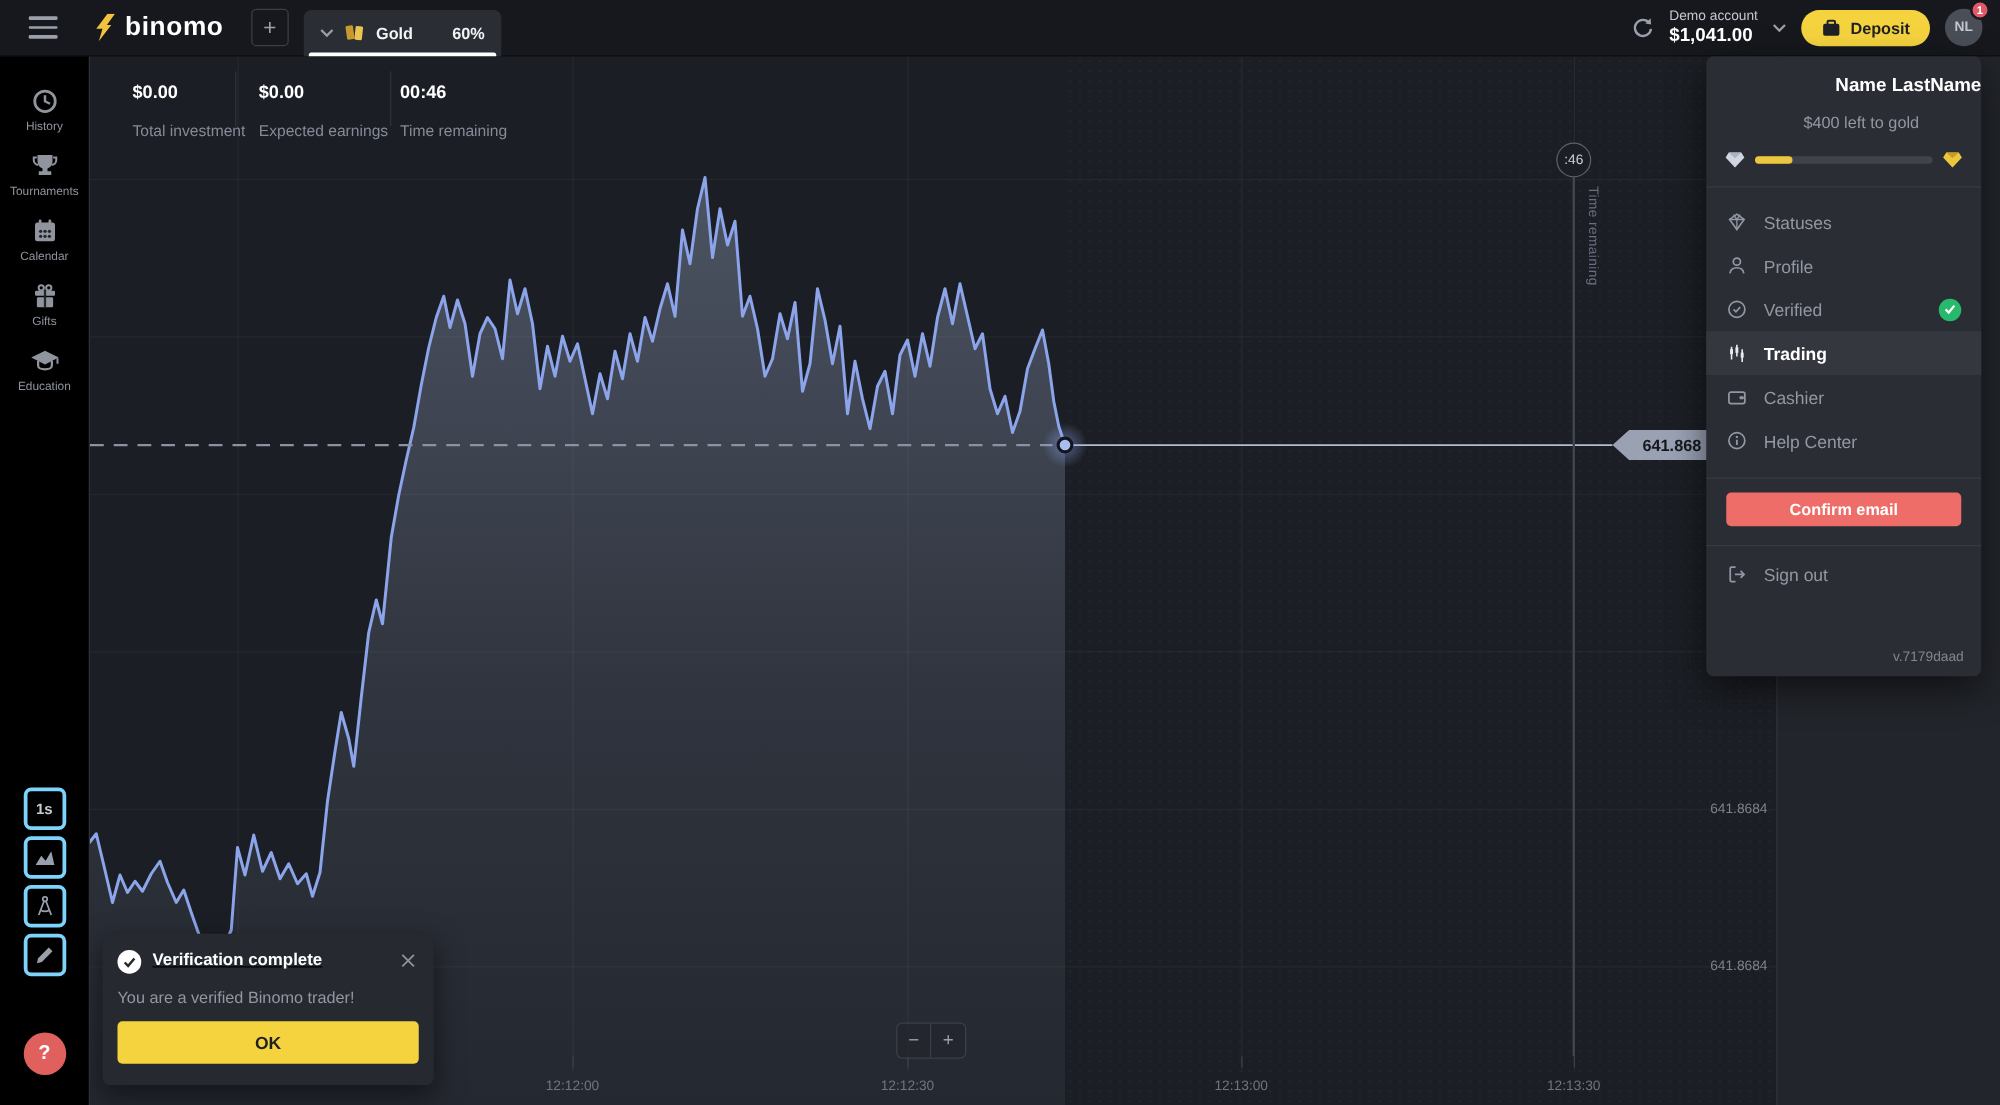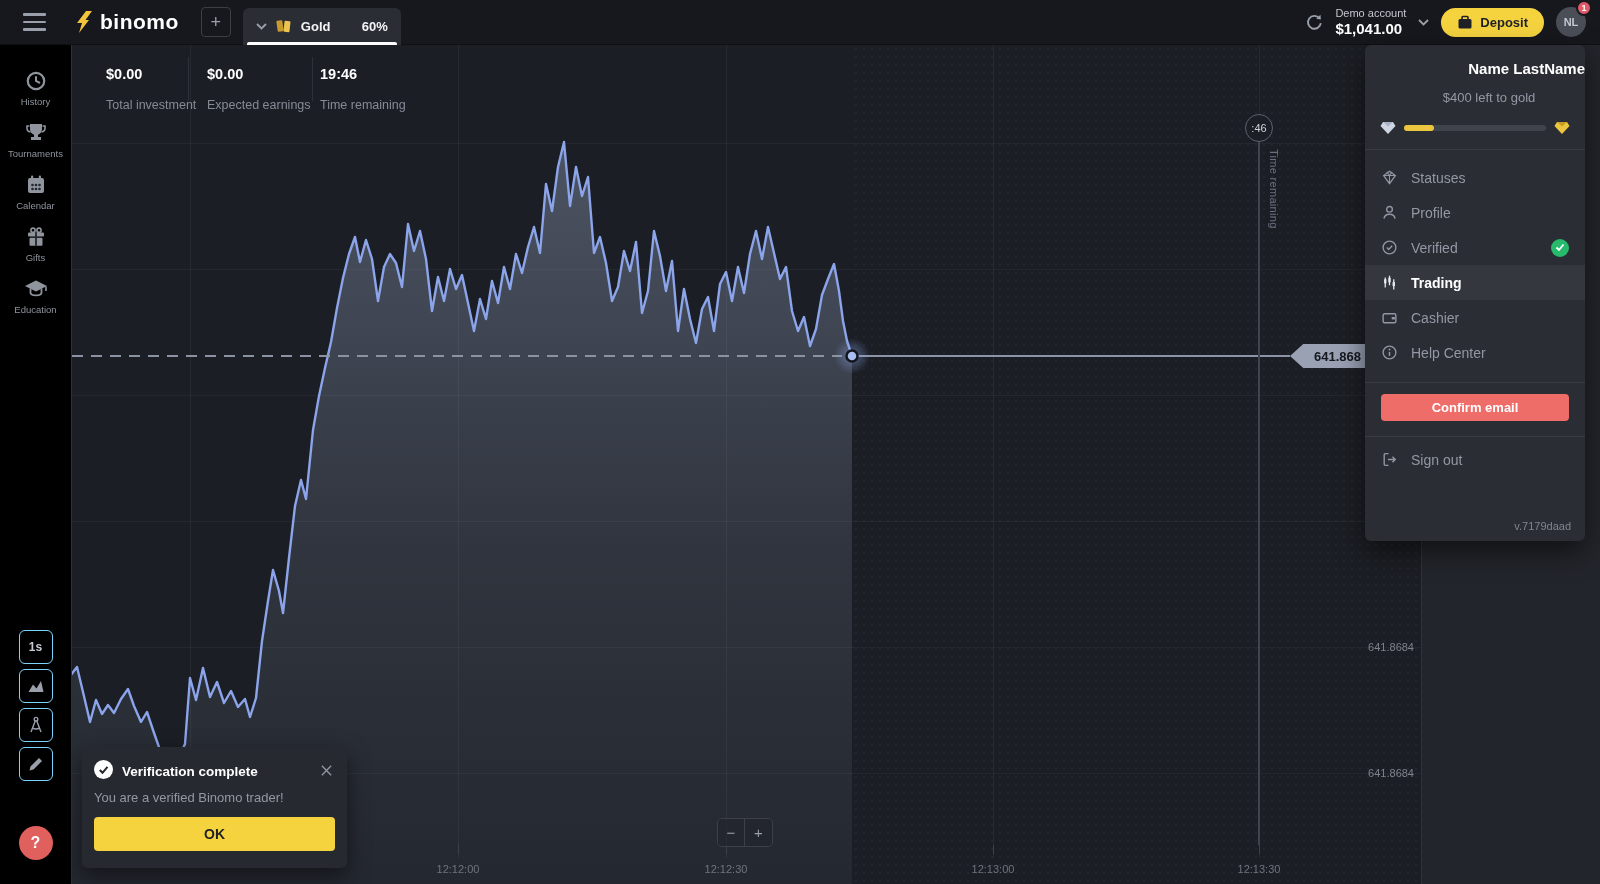--- a/index.html
+++ b/index.html
@@ -34,21 +34,21 @@
     background:#df5968; border:2px solid #16181d; color:#fff; font-size:9px; font-weight:700;
     display:flex; align-items:center; justify-content:center; }
 
   
   .sidebar { position:absolute; left:0; top:45px; width:72px; height:839px; background:#000000;
     border-right:1px solid #2e3138; display:flex; flex-direction:column; align-items:center; padding-top:17px; z-index:20; }
   .side-item { width:72px; height:52px; display:flex; flex-direction:column; align-items:center;
     justify-content:center; gap:3px; cursor:pointer; }
   .side-item .lbl { color:#8f949d; font-size:9.5px; }
   .side-tools { margin-top:auto; display:flex; flex-direction:column; gap:5px; }
-  .tool-btn { width:34px; height:34px; border:1px solid #7dd3fc; border-radius:6px; background:none;
+  .tool-btn { width:34px; height:34px; border:3px solid #7dd3fc; border-radius:6px; background:none;
     color:#c6cad2; font-size:12px; font-weight:700; display:flex; align-items:center; justify-content:center; cursor:pointer; }
   .help-btn { margin-top:45px; margin-bottom:24px; width:34px; height:34px; border-radius:50%;
     background:#e0605e; border:none; color:#fff; font-size:16px; font-weight:700; cursor:pointer; }
 
   
   .chart { position:absolute; left:72px; top:45px; width:1349px; height:839px; background:#1b1e24; overflow:hidden; }
   .gridline-v { position:absolute; top:0; bottom:26px; width:1px; background:rgba(255,255,255,0.05); }
   .gridline-h { position:absolute; left:0; right:0; height:1px; background:rgba(255,255,255,0.045); }
   .future-zone { position:absolute; top:0; bottom:0; left:780px; right:0;
     background-image:radial-gradient(rgba(255,255,255,0.035) 1px, transparent 1px);
@@ -100,21 +100,21 @@
   .email-note { margin-top:13px; padding:0 14px; text-align:center; color:#9298a3; font-size:12.5px; line-height:1.45; }
   .confirm-btn { display:block; margin:11px auto 0; width:188px; height:27px; background:#ef6d68;
     border:none; border-radius:4px; color:#fff; font-size:13px; font-weight:700; cursor:pointer; }
   .signout-row { display:flex; align-items:center; gap:13px; padding:14px 16px 0; color:#9298a3;
     font-size:14px; cursor:pointer; }
   .version { position:absolute; right:14px; bottom:9px; color:#80858f; font-size:11px; }
 
   
   .toast { position:absolute; left:82px; top:747px; width:265px; height:121px; background:#26292f;
     border-radius:6px; box-shadow:0 8px 22px rgba(0,0,0,.5); z-index:40; padding:13px 12px; }
-  .toast-head { display:flex; align-items:flex-end; gap:9px; }
+  .toast-head { display:flex; align-items:flex-start; gap:9px;text-decoration:underline; }
   .toast-check { width:19px; height:19px; border-radius:50%; background:#fff;
     display:flex; align-items:center; justify-content:center; }
   .toast-title { color:#fff; font-size:13.5px; font-weight:700; }
   .toast-close { margin-left:auto; background:none; border:none; cursor:pointer; padding:2px; }
   .toast-body { margin-top:11px; color:#9298a3; font-size:13px; }
   .toast-ok { margin-top:12px; width:241px; height:34px; background:#f5d33f; border:none;
     border-radius:4px; color:#1f2127; font-size:14px; font-weight:700; cursor:pointer; }
 
   svg { display:block; }
 </style>
@@ -285,21 +285,21 @@
       <div class="v">$0.00</div>
       <div class="l">Total investment</div>
     </div>
     <div class="stat-div" style="left:116px"></div>
     <div class="stat" style="left:135px">
       <div class="v">$0.00</div>
       <div class="l">Expected earnings</div>
     </div>
     <div class="stat-div" style="left:240px"></div>
     <div class="stat" style="left:248px">
-      <div class="v">19:46</div>
+      <div class="v">00:46</div>
       <div class="l">Time remaining</div>
     </div>
   </div>
 
   <div id="xaxis">
       <div class="x-tick" style="left: 118px;"></div>
       <div class="x-label" style="left: 118px; margin-top: 41px;">12:11:30</div>
       <div class="x-tick" style="left: 386px;"></div>
       <div class="x-label" style="left: 386px;">12:12:00</div>
       <div class="x-tick" style="left: 654px;"></div>

